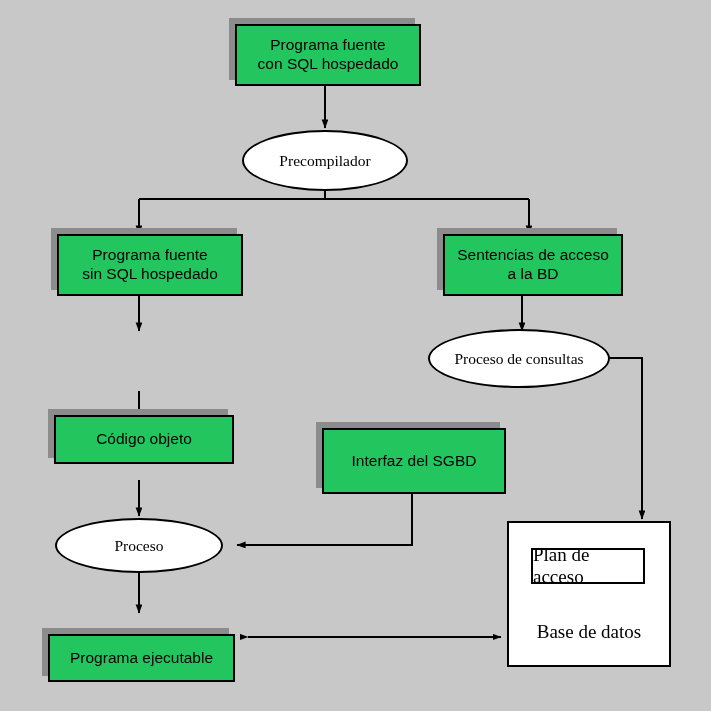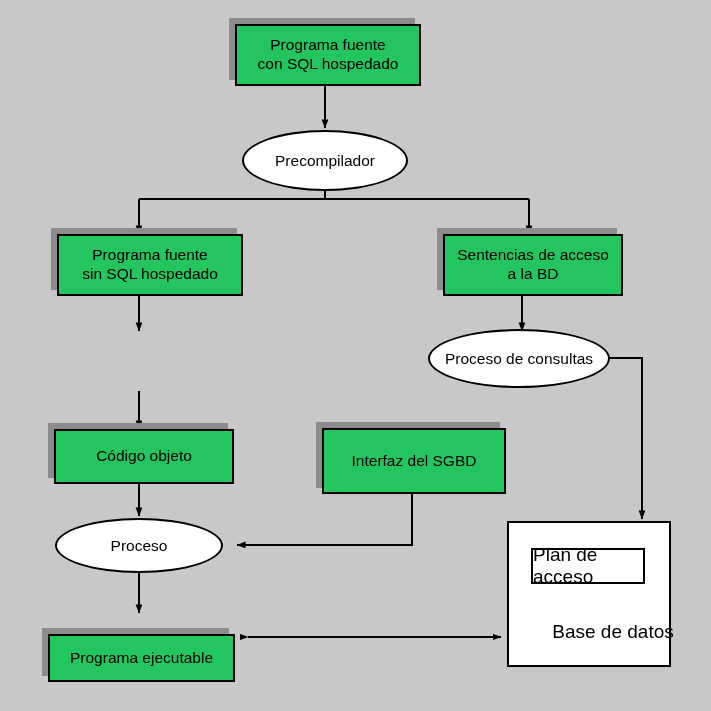--- a/index.html
+++ b/index.html
@@ -75,20 +75,21 @@
     border-radius: 50%;
     box-sizing: border-box;
     display: flex;
     align-items: center;
     justify-content: center;
     text-align: center;
   }
   .lbl {
     display: block;
     white-space: pre-line;
+    font-family: Liberation Serif, serif;
   }
   .t16 { font-size: 15.5px; }
   .t15 { font-size: 19px; }
 </style>
 </head>
 <body>
 
 <div id="canvas">
 
   <svg id="edges" viewBox="0 0 711 711" width="711" height="711">
@@ -150,21 +151,21 @@
     <div class="shadow"></div>
     <div class="face t16">Sentencias de acceso
 a la BD</div>
   </div>
 
 
   <div class="ellipse t16" style="left:428px; top:329px; width:182px; height:59px;">
     <span class="lbl">Proceso de consultas</span>
   </div>
 
-  <div class="boxwrap" style="left:54px; top:429px; width:180px; height:55px;">
+  <div class="boxwrap" style="left:54px; top:415px; width:180px; height:49px;">
     <div class="shadow"></div>
     <div class="face t16">Código objeto</div>
   </div>
 
   <div class="boxwrap" style="left:322px; top:428px; width:184px; height:66px;">
     <div class="shadow"></div>
     <div class="face t16">Interfaz del SGBD</div>
   </div>
 
   <div class="ellipse t16" style="left:55px; top:518px; width:168px; height:55px;">
@@ -175,18 +176,18 @@
     <div class="shadow"></div>
     <div class="face t16">Programa ejecutable</div>
   </div>
 
   <div class="plainbox" style="left:507px; top:521px; width:164px; height:146px;">
 
     <div class="plainbox" style="left:22px; top:25px; width:114px; height:36px;
                                  display:flex; align-items:center; justify-content:center;">
       <span class="lbl t15">Plan de acceso</span>
     </div>
-    <div style="position:absolute; left:0; top:98px; width:100%; text-align:center;padding-left:24px;">
+    <div style="position:absolute; left:0; top:98px; width:100%; text-align:center;">
       <span class="lbl t15">Base de datos</span>
     </div>
   </div>
 
 </div>
 
 </body></html>

